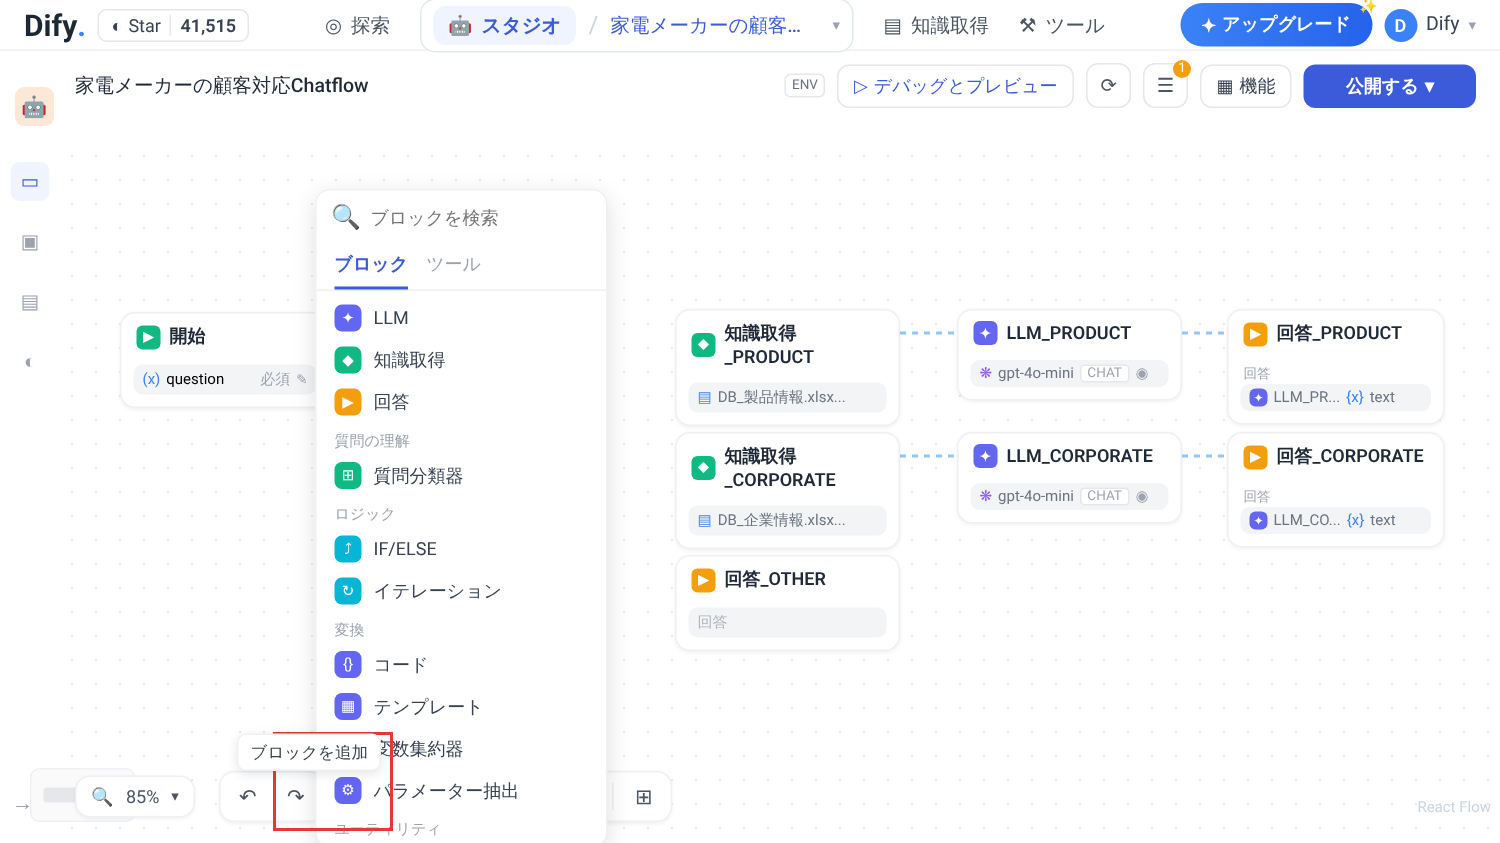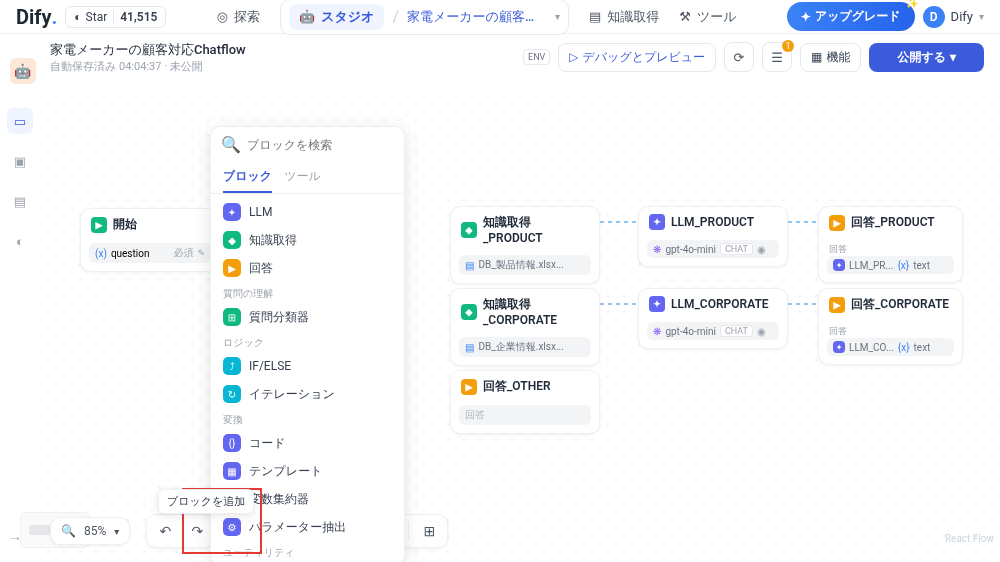--- a/index.html
+++ b/index.html
@@ -133,21 +133,20 @@
     <span>Dify</span>
     <span style="font-size:10px;color:#9ca3af;">▾</span>
   </div>
 </div>
 
 <div class="app-icon">🤖</div>
 
 <div class="subheader">
   <div>
     <div class="app-title">家電メーカーの顧客対応Chatflow</div>
-    <div class="app-meta">自動保存済み 04:04:37 · 未公開</div>
   </div>
   <div class="subheader-right">
     <div class="env-badge">ENV</div>
     <div class="debug-btn">
         <span>▷</span>
         <span>デバッグとプレビュー</span>
       </div>
     <div class="icon-btn">
         <span>⟳</span>
       </div>

